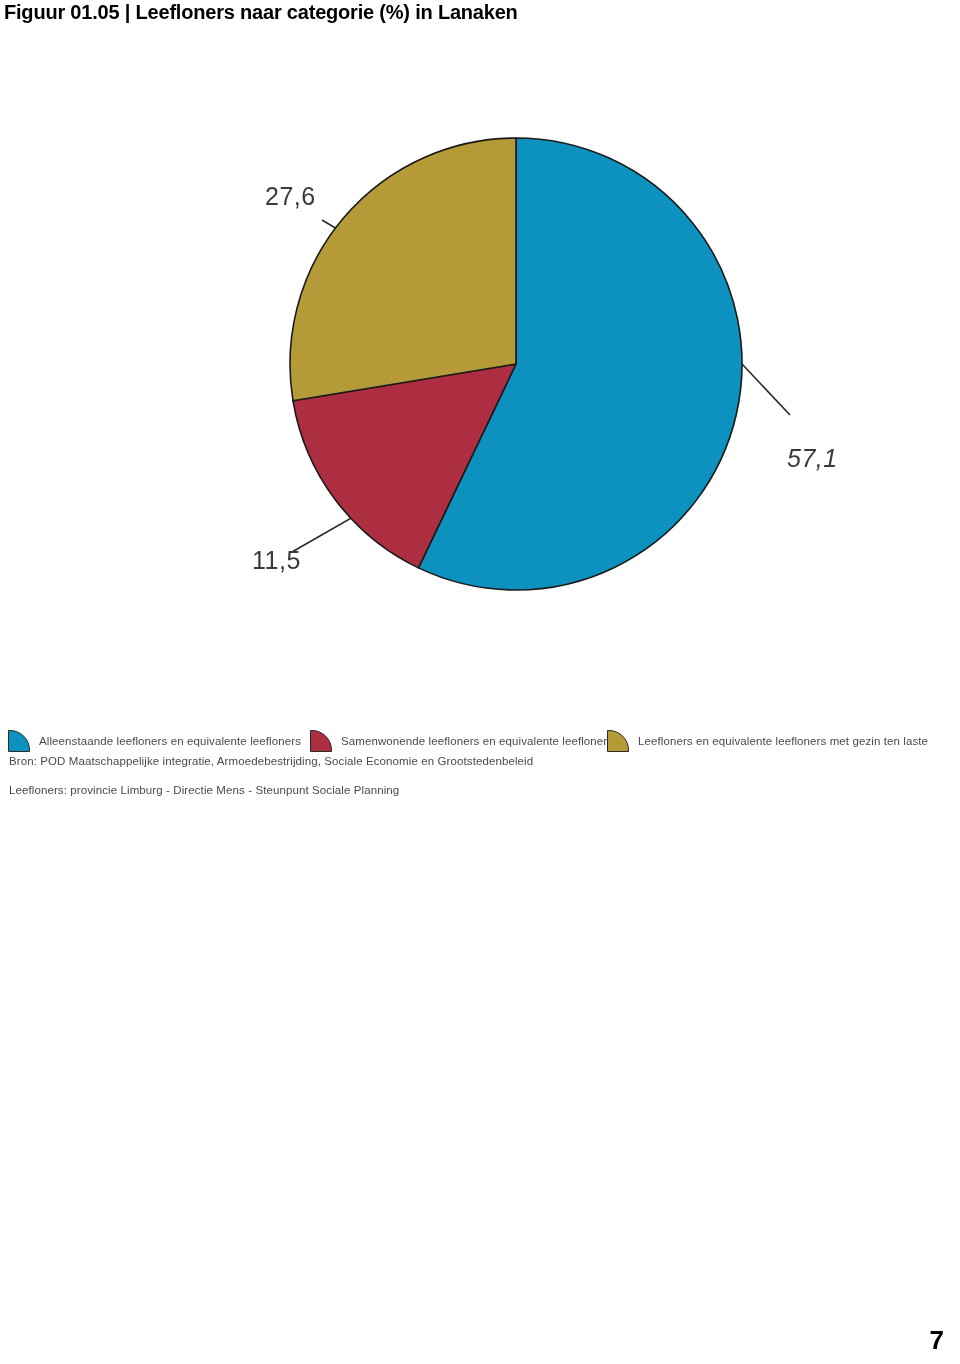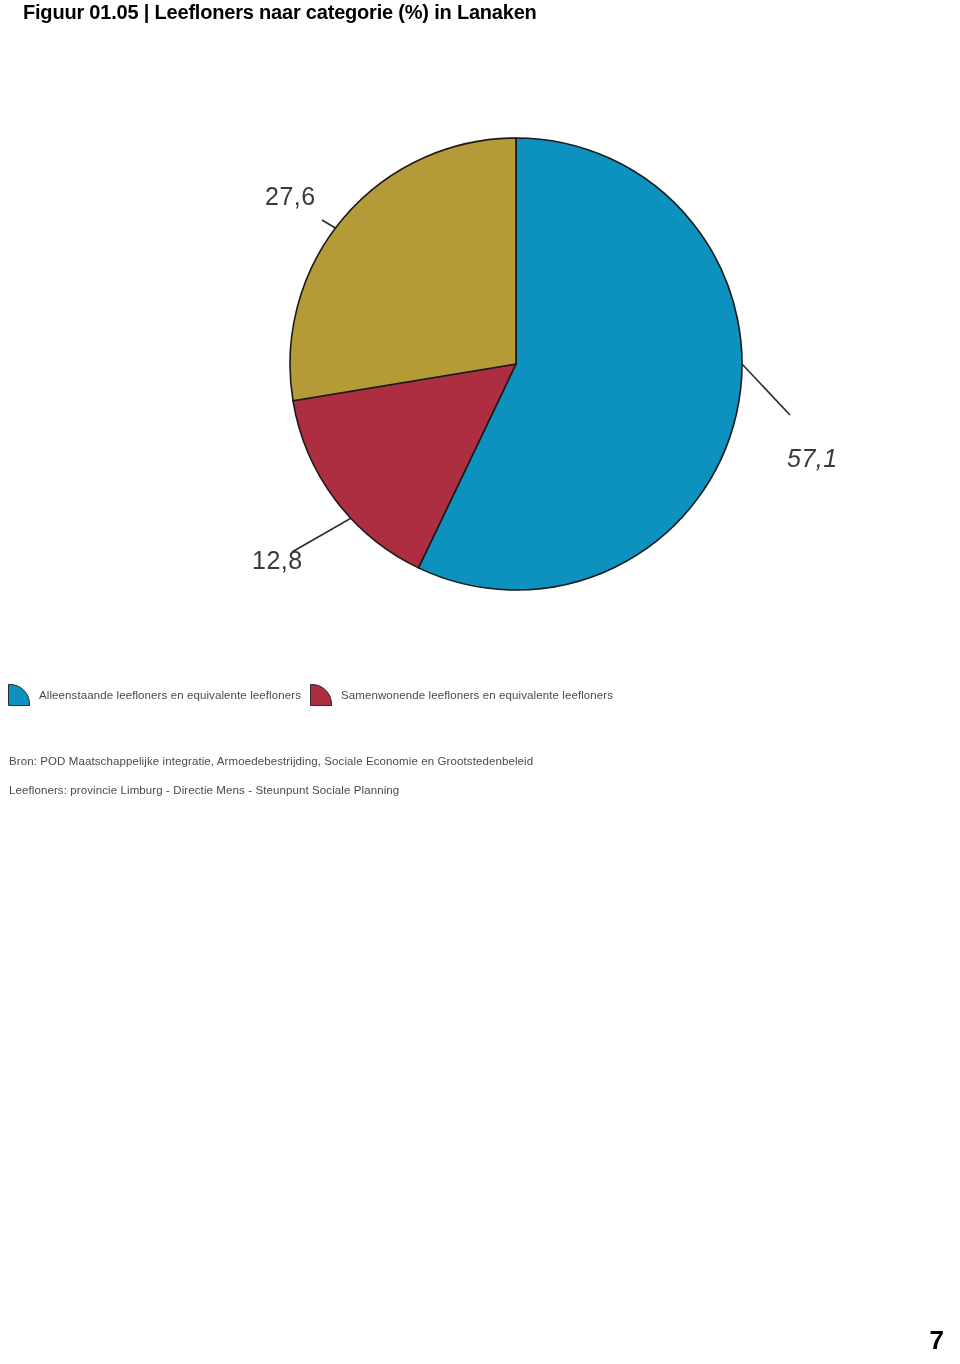--- a/index.html
+++ b/index.html
@@ -20,21 +20,20 @@
   
   #page-title {
     position: absolute;
     left: 4px;
     top: 1px;
     font-size: 20px;
     font-weight: bold;
     letter-spacing: -0.2px;
     white-space: nowrap;
     color: #000000;
-    margin-left: 19px;
   }
   #title-rule {
     position: absolute;
     left: 0;
     top: 38px;
     width: 960px;
     height: 1px;
     background: #ffffff;
   }
 
@@ -70,21 +69,21 @@
     letter-spacing: 0.5px;
   }
   #label-gold  { left: 265px; top: 142px; }
   #label-blue  { left: 787px; top: 404px; font-style: italic; }
   #label-red   { left: 252px; top: 506px; }
 
   
   #legend {
     position: absolute;
     left: 0;
-    top: 642px;
+    top: 688px;
     width: 960px;
     height: 30px;
   }
   .legend-item {
     position: absolute;
     top: 0;
     height: 26px;
     display: flex;
     align-items: center;
   }
@@ -148,32 +147,36 @@
 
       <g stroke="#1a1a1a" stroke-width="1.6" stroke-linejoin="round">
         <path fill="#0d92c0" d="M 516 324 L 516.00 98.00 A 226 226 0 1 1 418.49 527.88 Z"></path>
         <path fill="#ad2e41" d="M 516 324 L 418.49 527.88 A 226 226 0 0 1 293.01 360.76 Z"></path>
         <path fill="#b59a38" d="M 516 324 L 293.01 360.76 A 226 226 0 0 1 516.00 98.00 Z"></path>
       </g>
     </svg>
 
     <div class="data-label" id="label-gold">27,6</div>
     <div class="data-label" id="label-blue">57,1</div>
-    <div class="data-label" id="label-red">12,8</div>
+    <div class="data-label" id="label-red">11,5</div>
   </div>
 
   <div id="legend">
     <div class="legend-item" id="legend-item-0">
       <span class="legend-swatch" style="background:#0d92c0"></span>
       <span class="legend-label">Alleenstaande leefloners en equivalente leefloners</span>
     </div>
     <div class="legend-item" id="legend-item-1">
       <span class="legend-swatch" style="background:#ad2e41"></span>
       <span class="legend-label">Samenwonende leefloners en equivalente leefloners</span>
     </div>
+    <div class="legend-item" id="legend-item-2">
+      <span class="legend-swatch" style="background:#b59a38"></span>
+      <span class="legend-label">Leefloners en equivalente leefloners met gezin ten laste</span>
+    </div>
   </div>
 
   <div class="source-line" id="source-0">Bron: POD Maatschappelijke integratie, Armoedebestrijding, Sociale Economie en Grootstedenbeleid</div>
   <div class="source-line" id="source-1">Leefloners: provincie Limburg - Directie Mens - Steunpunt Sociale Planning</div>
 
 </div>
 
 <div id="page-number">7</div>
 
 </body></html>

